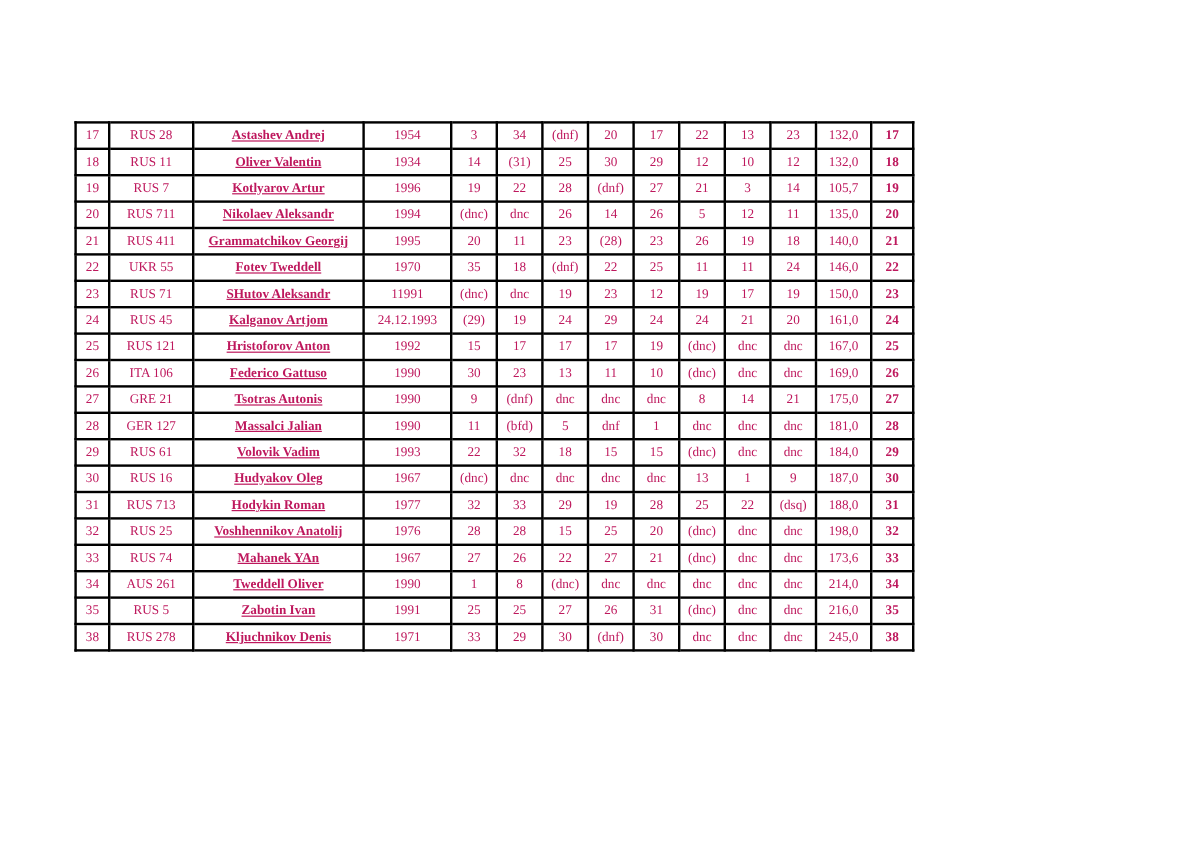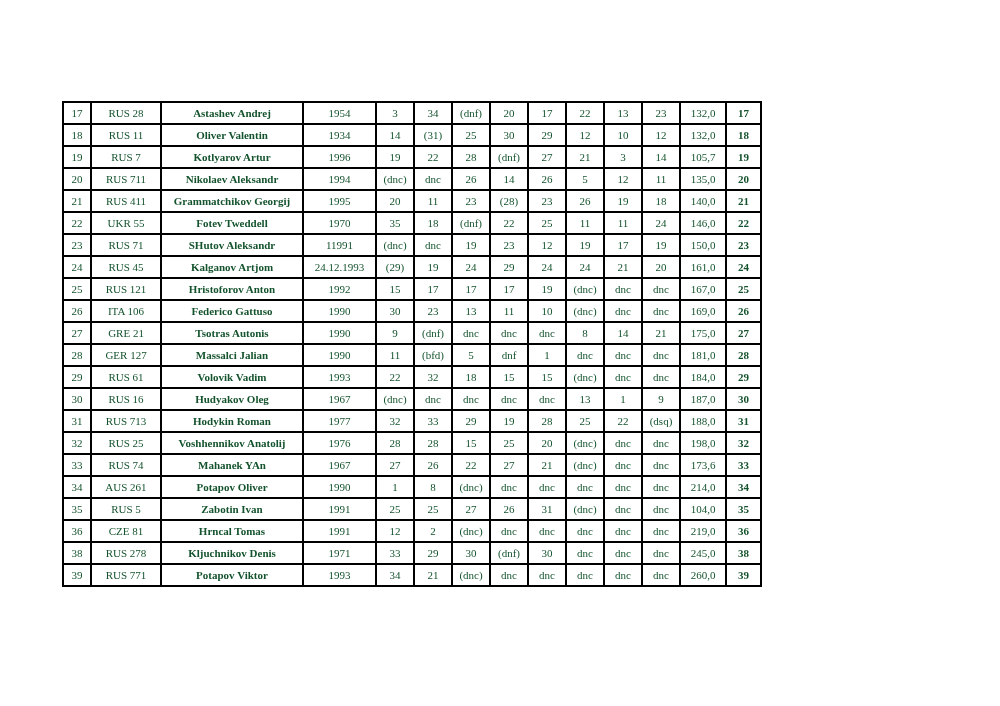--- a/index.html
+++ b/index.html
@@ -7,21 +7,21 @@
     padding: 0;
     background: #ffffff;
   }
   .page {
     position: relative;
     width: 1000px;
     height: 706px;
     background: #ffffff;
     overflow: hidden;
     font-family: "Liberation Serif", serif;
-    color: #14532d;
+    color: #be185d;
   }
   .table-wrap {
     position: absolute;
     left: 62px;
     top: 101px;
   }
   table.results {
     border-collapse: collapse;
     table-layout: fixed;
     width: 698px;
@@ -32,21 +32,21 @@
     font-size: 11px;
     line-height: 11px;
     text-align: center;
     vertical-align: middle;
     overflow: hidden;
     white-space: nowrap;
     padding: 0;
   }
   td.c-rank   { }
   td.c-sail   { }
-  td.c-name   { text-align: left; font-weight: bold; padding-left: 4px; }
+  td.c-name   { text-align: left; font-weight: bold; padding-left: 4px; text-decoration: underline; }
   td.c-year   { }
   td.c-race   { }
   td.c-points { }
   td.c-rank2  { font-weight: bold; }
 </style>
 </head>
 <body>
 
 <div class="page">
   <div class="table-wrap">
@@ -336,21 +336,21 @@
             <td class="c-race">21</td>
             <td class="c-race">(dnc)</td>
             <td class="c-race">dnc</td>
             <td class="c-race">dnc</td>
             <td class="c-points">173,6</td>
             <td class="c-rank2">33</td>
           </tr>
           <tr>
             <td class="c-rank">34</td>
             <td class="c-sail">AUS 261</td>
-            <td class="c-name">Potapov Oliver</td>
+            <td class="c-name">Tweddell Oliver</td>
             <td class="c-year">1990</td>
             <td class="c-race">1</td>
             <td class="c-race">8</td>
             <td class="c-race">(dnc)</td>
             <td class="c-race">dnc</td>
             <td class="c-race">dnc</td>
             <td class="c-race">dnc</td>
             <td class="c-race">dnc</td>
             <td class="c-race">dnc</td>
             <td class="c-points">214,0</td>
@@ -362,67 +362,35 @@
             <td class="c-name">Zabotin Ivan</td>
             <td class="c-year">1991</td>
             <td class="c-race">25</td>
             <td class="c-race">25</td>
             <td class="c-race">27</td>
             <td class="c-race">26</td>
             <td class="c-race">31</td>
             <td class="c-race">(dnc)</td>
             <td class="c-race">dnc</td>
             <td class="c-race">dnc</td>
-            <td class="c-points">104,0</td>
+            <td class="c-points">216,0</td>
             <td class="c-rank2">35</td>
-          </tr>
-          <tr>
-            <td class="c-rank">36</td>
-            <td class="c-sail">CZE 81</td>
-            <td class="c-name">Hrncal Tomas</td>
-            <td class="c-year">1991</td>
-            <td class="c-race">12</td>
-            <td class="c-race">2</td>
-            <td class="c-race">(dnc)</td>
-            <td class="c-race">dnc</td>
-            <td class="c-race">dnc</td>
-            <td class="c-race">dnc</td>
-            <td class="c-race">dnc</td>
-            <td class="c-race">dnc</td>
-            <td class="c-points">219,0</td>
-            <td class="c-rank2">36</td>
           </tr>
           <tr>
             <td class="c-rank">38</td>
             <td class="c-sail">RUS 278</td>
             <td class="c-name">Kljuchnikov Denis</td>
             <td class="c-year">1971</td>
             <td class="c-race">33</td>
             <td class="c-race">29</td>
             <td class="c-race">30</td>
             <td class="c-race">(dnf)</td>
             <td class="c-race">30</td>
             <td class="c-race">dnc</td>
             <td class="c-race">dnc</td>
             <td class="c-race">dnc</td>
             <td class="c-points">245,0</td>
             <td class="c-rank2">38</td>
           </tr>
-          <tr>
-            <td class="c-rank">39</td>
-            <td class="c-sail">RUS 771</td>
-            <td class="c-name">Potapov Viktor</td>
-            <td class="c-year">1993</td>
-            <td class="c-race">34</td>
-            <td class="c-race">21</td>
-            <td class="c-race">(dnc)</td>
-            <td class="c-race">dnc</td>
-            <td class="c-race">dnc</td>
-            <td class="c-race">dnc</td>
-            <td class="c-race">dnc</td>
-            <td class="c-race">dnc</td>
-            <td class="c-points">260,0</td>
-            <td class="c-rank2">39</td>
-          </tr>
         </tbody>
     </table>
   </div>
 </div>
 
 </body></html>

